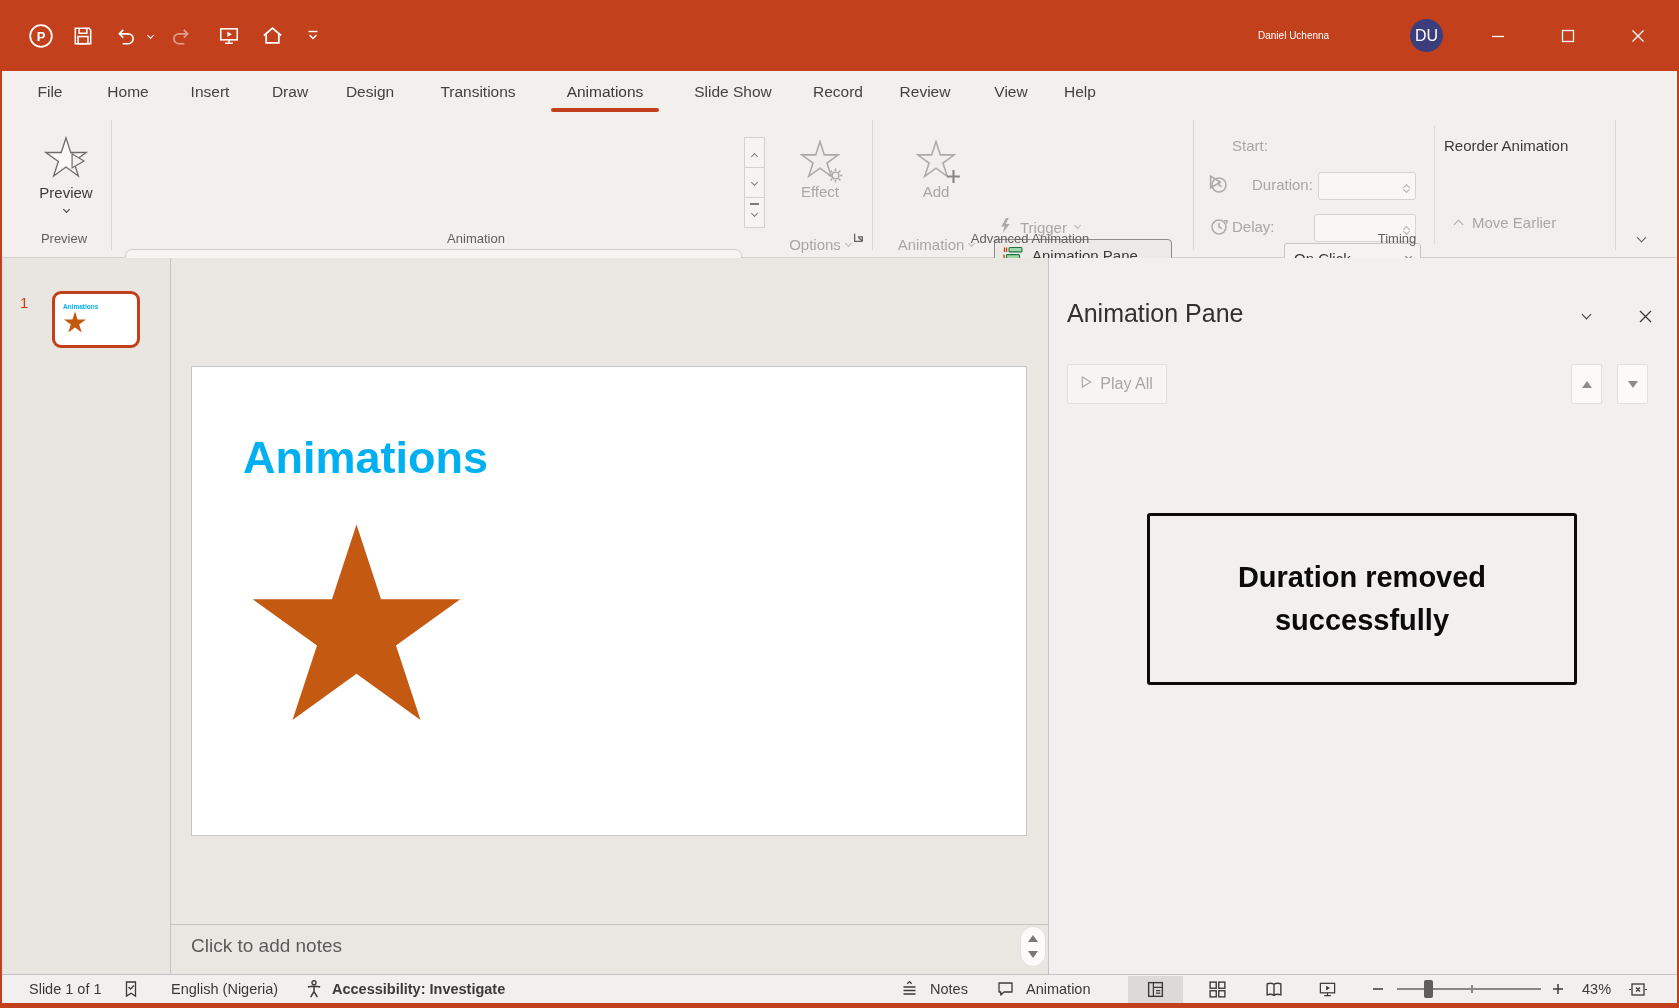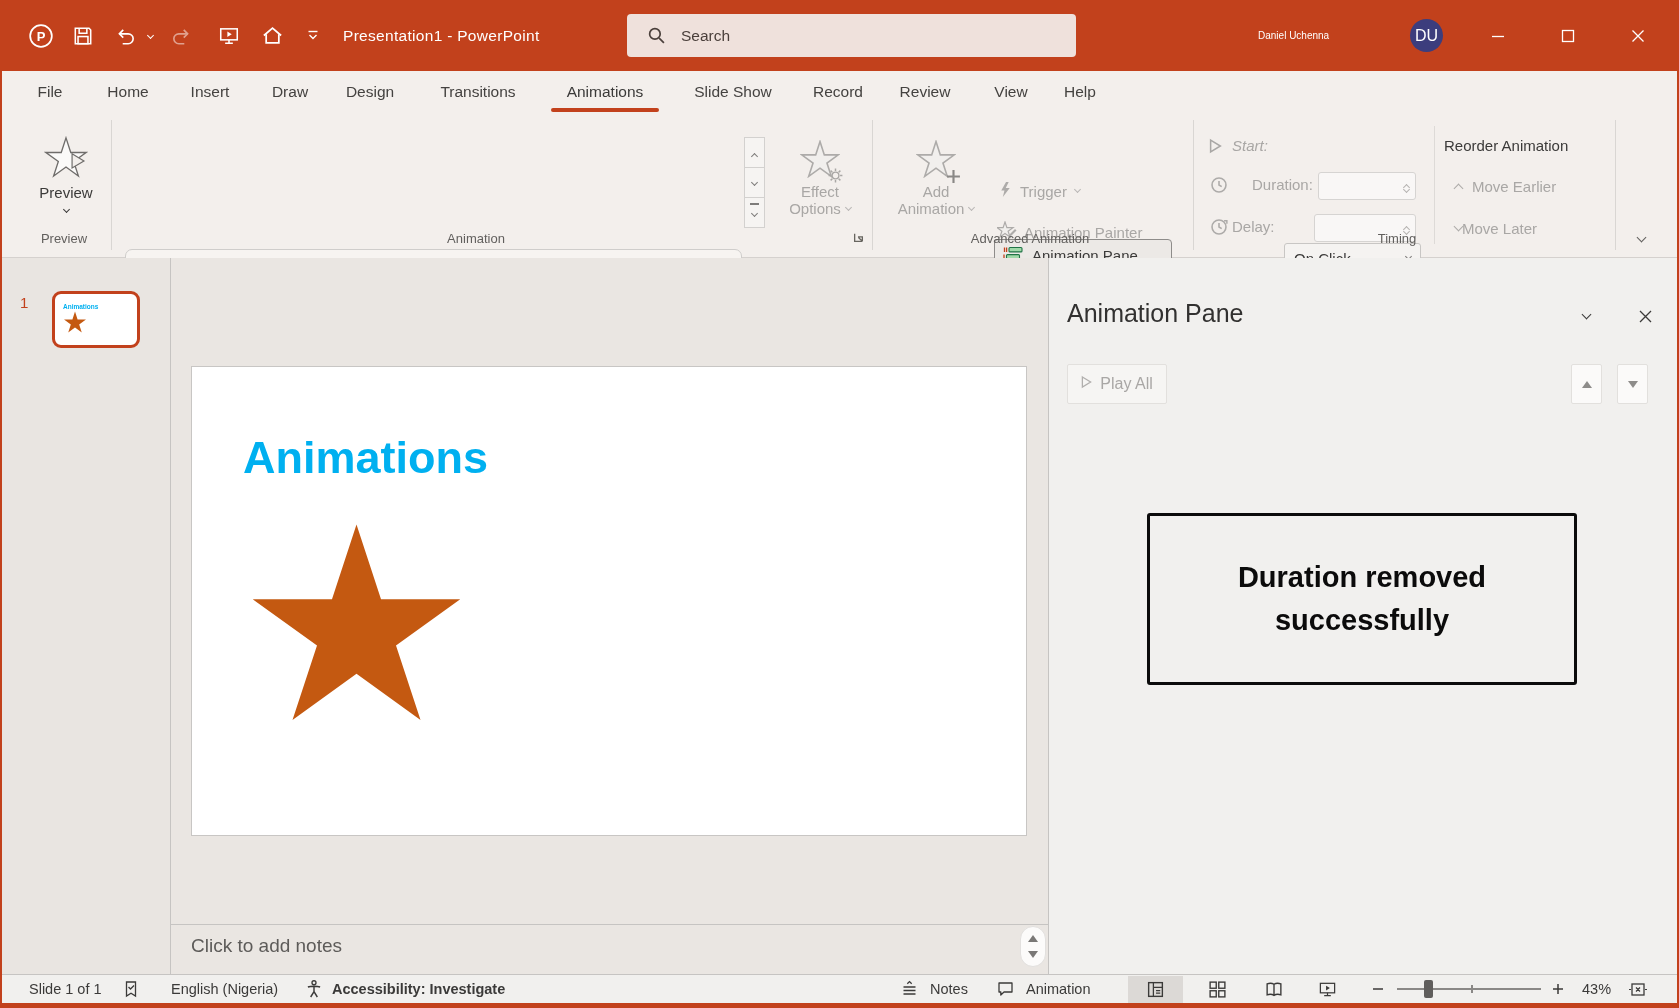--- a/index.html
+++ b/index.html
@@ -1,20 +1,20 @@
 <!DOCTYPE html>
 <html><head>
 <meta charset="utf-8">
 <style>
   * { margin:0; padding:0; box-sizing:border-box; }
   body { background:#555; font-family:"Liberation Sans","DejaVu Sans",sans-serif; }
   .app { position:relative; width:1679px; height:1008px; background:#EAE6E2; overflow:hidden;
          font-family:"Liberation Sans","DejaVu Sans",sans-serif; }
   .abs { position:absolute; }
-  .flex { display:flex; align-items:center; }
+  .flex { display:flex; align-items:center;margin-top:36px; }
   .ctr { display:flex; align-items:center; justify-content:center; }
 
   
   .titlebar { left:0; top:0; width:1679px; height:71px; background:#C2411C; }
   .tb-ic { position:absolute; top:0; height:71px; display:flex; align-items:center; justify-content:center; }
   .tb-title { position:absolute; left:343px; top:0; height:71px; line-height:71px; color:#fff; font-size:15.5px; letter-spacing:.3px; }
   .searchbox { position:absolute; left:627px; top:14px; width:449px; height:43px; background:#EFE1DC; border-radius:4px;
                display:flex; align-items:center; padding-left:20px; gap:15px; }
   .searchbox span { color:#4A3F3B; font-size:15.5px; }
   .username { position:absolute; left:1258px; top:0; height:71px; line-height:71px; color:#fff; font-size:10px; }
@@ -134,31 +134,21 @@
           <path d="M2.5 10 10 3.5 17.5 10" fill="none" stroke="#fff" stroke-width="1.5"></path>
           <path d="M4.5 9v7.5h11V9" fill="none" stroke="#fff" stroke-width="1.5"></path>
         </svg>
     </div>
     <div class="tb-ic" style="left:303px;width:20px;">
       <svg width="14" height="13" viewBox="0 0 14 12">
           <path d="M2.5 2h9" stroke="#fff" stroke-width="1.4"></path>
           <path d="M3.5 5.5 7 9l3.5-3.5" fill="none" stroke="#fff" stroke-width="1.4"></path>
         </svg>
     </div>
-    <div class="tb-title">Presentation1  -  PowerPoint</div>
-
-    <div class="searchbox">
-      <span class="ctr">
-        <svg width="19" height="19" viewBox="0 0 18 18">
-            <circle cx="7.5" cy="7.5" r="5" fill="none" stroke="#4A3F3B" stroke-width="1.6"></circle>
-            <path d="M11.5 11.5 16 16" stroke="#4A3F3B" stroke-width="1.6"></path>
-          </svg>
-      </span>
-      <span>Search</span>
-    </div>
+
 
     <div class="username">Daniel Uchenna</div>
     <div class="avatar">DU</div>
 
     <div class="winbtn" style="left:1463px;">
       <svg width="14" height="14">
           <path d="M1 7.5h12" stroke="#fff" stroke-width="1.3"></path>
         </svg>
     </div>
     <div class="winbtn" style="left:1533px;">
@@ -321,21 +311,21 @@
       </span>
       <span class="rtxt dis">Animation Painter</span>
     </div>
     <div class="vsep" style="left:1193px;top:8px;height:130px;"></div>
 
     <div class="abs flex" style="left:1209px;top:26px;height:16px;">
       <svg width="13" height="16" viewBox="0 0 12 14">
           <path d="M1.5 1.5 10.5 7 1.5 12.5Z" fill="none" stroke="#A9A7A5" stroke-width="1.4"></path>
         </svg>
     </div>
-    <span class="abs rtxt dis" style="left:1232px;top:25px;font-style:italic;">Start:</span>
+    <span class="abs rtxt dis" style="left:1232px;top:25px;">Start:</span>
     <div class="ddown">
       <span class="rtxt" style="flex:1;">On Click</span>
       <span class="chev sm" style="color:#7E7C7A;margin-top:-3px;"></span>
     </div>
 
     <div class="abs ctr" style="left:1210px;top:64px;">
       <svg width="18" height="18" viewBox="0 0 16 16">
           <circle cx="8" cy="8" r="6.2" fill="none" stroke="#ADABA9" stroke-width="1.4"></circle>
           <path d="M8 4.5V8l2.4 1.4" fill="none" stroke="#ADABA9" stroke-width="1.4"></path>
         </svg>

